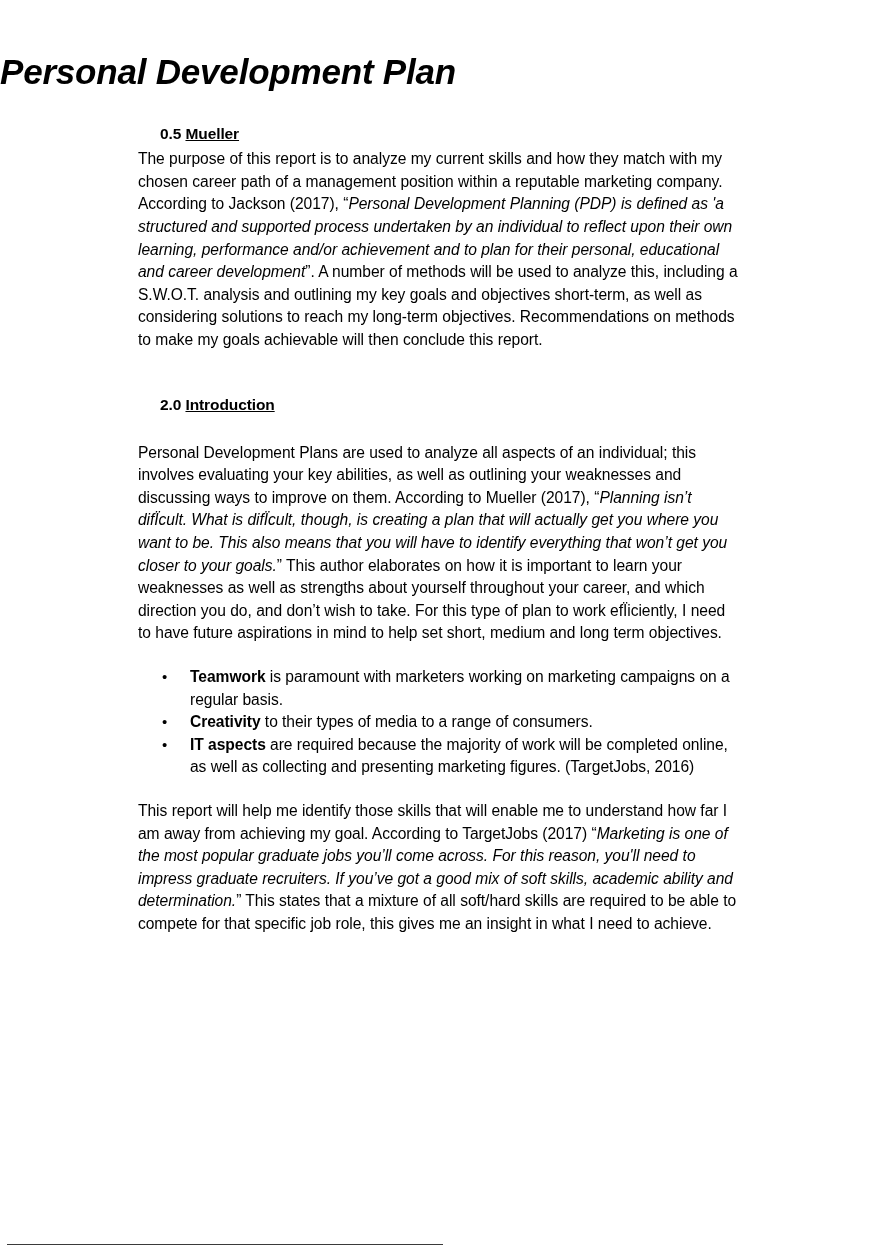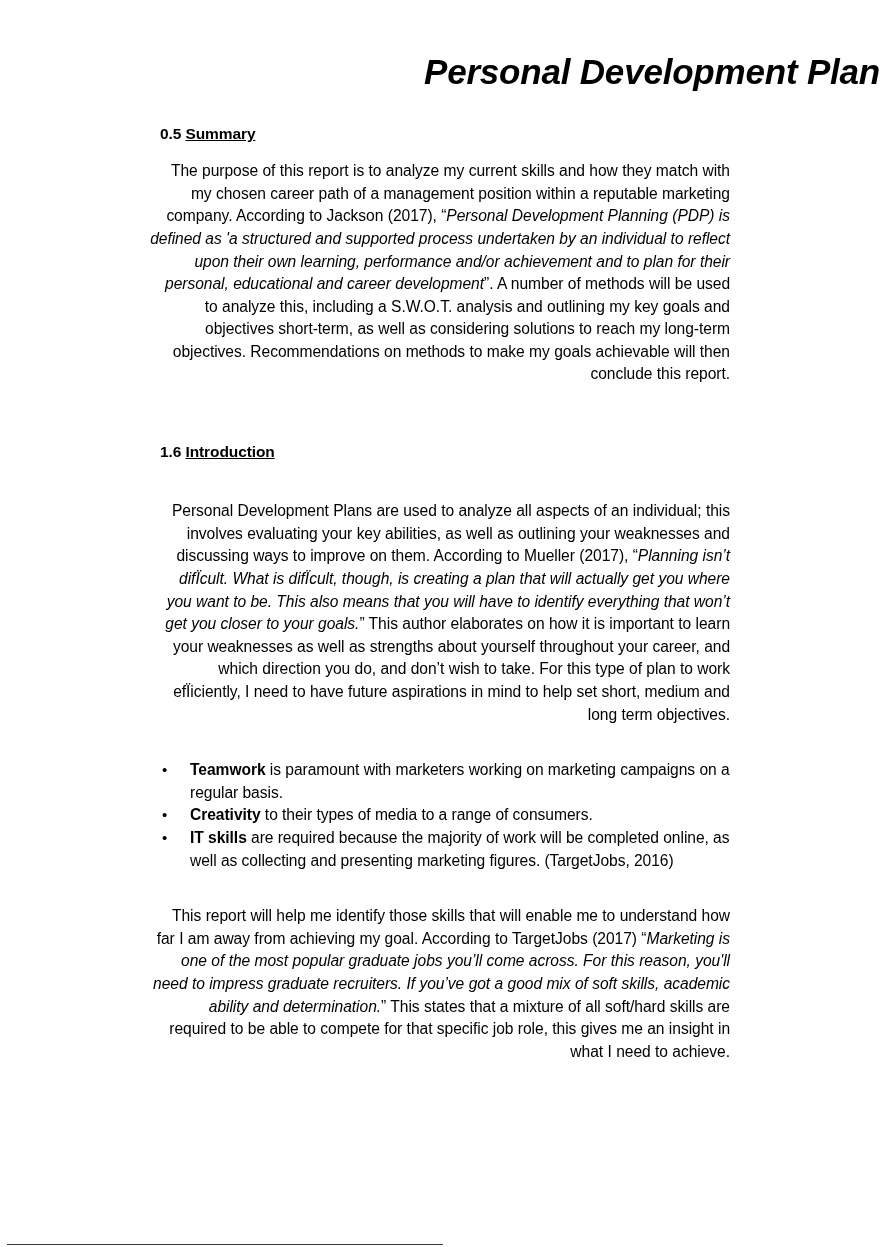--- a/index.html
+++ b/index.html
@@ -21,21 +21,21 @@
     top: 0;
     width: 880px;
     height: 1247px;
     background: #ffffff;
   }
   .doc-title {
     position: absolute;
     left: 0;
     top: 52px;
     width: 880px;
-    text-align: right;
+    text-align: left;
     font-size: 35px;
     font-weight: bold;
     font-style: italic;
     letter-spacing: -0.2px;
     line-height: 1.15;
   }
   .body-col {
     position: absolute;
     left: 134px;
     top: 124px;
@@ -46,23 +46,23 @@
     font-weight: bold;
     margin-left: 26px;
     line-height: 1.3;
     letter-spacing: -0.1px;
   }
   .heading .num { text-decoration: none; }
   .heading .word { text-decoration: underline; text-underline-offset: 1px; }
   p.para {
     font-size: 15.6px;
     line-height: 22.6px;
-    margin: 16px;
+    margin: 4px;
     letter-spacing: -0.05px;
-    text-align: right;
+    text-align: left;
     word-spacing: 0.1px;
   }
   .gap-md { height: 17px; }
   .gap-xl { height: 40px; }
   .gap-intro { height: 22px; }
   em.q {
     font-style: italic;
   }
   b.lead { font-weight: bold; margin-top: 12px; }
   ul.bullets {
@@ -96,39 +96,39 @@
 </style>
 </head>
 <body>
 
 <div class="page">
 
   <div class="doc-title">Personal Development Plan</div>
 
   <div class="body-col">
 
-    <div class="heading"><span class="num">0.5</span>&nbsp;<span class="word">Summary</span></div>
+    <div class="heading"><span class="num">0.5</span>&nbsp;<span class="word">Mueller</span></div>
 
     <p class="para"><span>The purpose of this report is to analyze my current skills and how they match with my chosen career path of a management position within a reputable marketing company. According to Jackson (2017), “</span><em class="q">Personal Development Planning (PDP) is defined as 'a structured and supported process undertaken by an individual to reflect upon their own learning, performance and/or achievement and to plan for their personal, educational and career development</em><span>”. A number of methods will be used to analyze this, including a S.W.O.T. analysis and outlining my key goals and objectives short-term, as well as considering solutions to reach my long-term objectives. Recommendations on methods to make my goals achievable will then conclude this report.</span></p>
 
     <div class="gap-xl"></div>
 
-    <div class="heading"><span class="num">1.6</span>&nbsp;<span class="word">Introduction</span></div>
+    <div class="heading"><span class="num">2.0</span>&nbsp;<span class="word">Introduction</span></div>
 
     <div class="gap-intro"></div>
 
     <p class="para"><span>Personal Development Plans are used to analyze all aspects of an individual; this involves evaluating your key abilities, as well as outlining your weaknesses and discussing ways to improve on them. According to  Mueller (2017), “</span><em class="q">Planning isn’t difÏcult. What is difÏcult, though, is creating a plan that will actually get you where you want to be. This also means that you will have to identify everything that won’t get you closer to your goals.</em><span>”  This author elaborates on how it is important to learn your weaknesses as well as strengths about yourself throughout your career, and which direction you do, and don’t wish to take. For this type of plan to work efÏiciently, I need to have future aspirations in mind to help set short, medium and long term objectives.</span></p>
 
     <div class="gap-md"></div>
 
 
     <ul class="bullets">
       <li><span class="dot">•</span><b class="lead">Teamwork</b><span> is paramount with marketers working on marketing campaigns on a regular basis.</span></li>
       <li><span class="dot">•</span><b class="lead">Creativity</b><span> to their types of media to a range of consumers.</span></li>
-      <li><span class="dot">•</span><b class="lead">IT skills</b><span> are required because the majority of work will be completed online, as well as collecting and presenting marketing figures. (TargetJobs, 2016)</span></li>
+      <li><span class="dot">•</span><b class="lead">IT aspects</b><span> are required because the majority of work will be completed online, as well as collecting and presenting marketing figures. (TargetJobs, 2016)</span></li>
     </ul>
 
     <div class="gap-md"></div>
 
     <p class="para"><span>This report will help me identify those skills that will enable me to understand how far I am away from achieving my goal. According to TargetJobs (2017) “</span><em class="q">Marketing is one of the most popular graduate jobs you’ll come across. For this reason, you'll need to impress graduate recruiters. If you’ve got a good mix of soft skills, academic ability and determination.</em><span>” This states that a mixture of all soft/hard skills are required to be able to compete for that specific job role, this gives me an insight in what I need to achieve.</span></p>
 
     <div class="gap-md"></div>
 
 
   </div>

